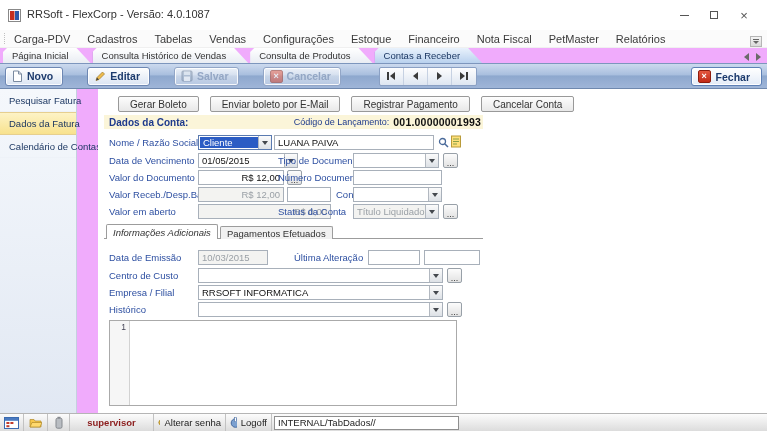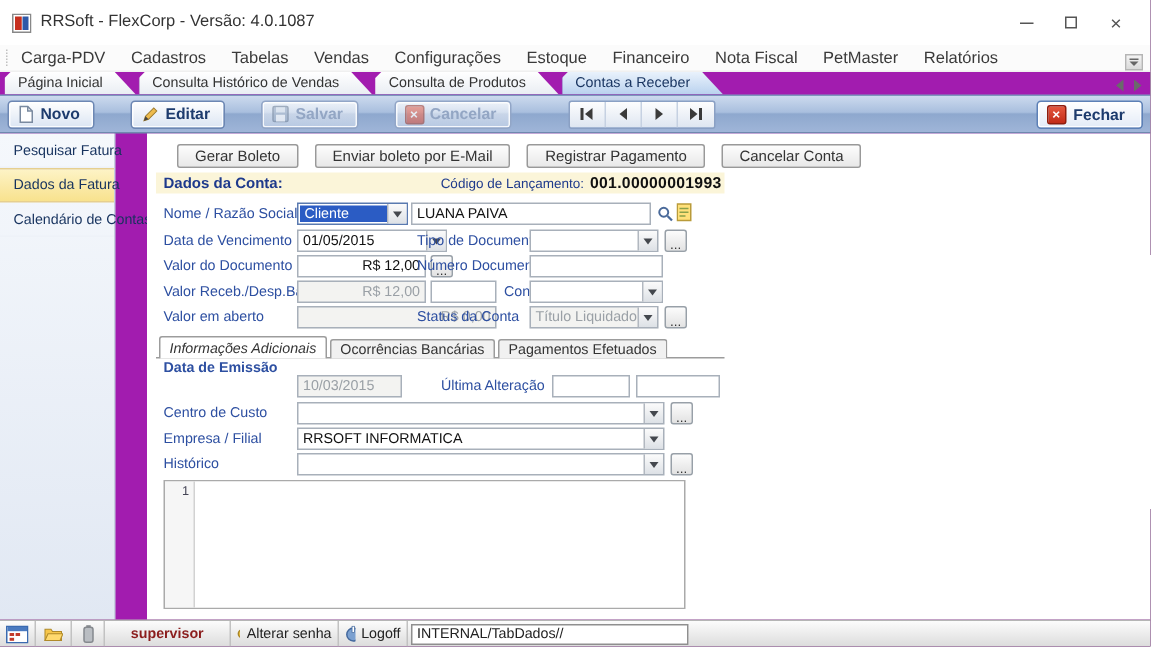--- a/index.html
+++ b/index.html
@@ -1,18 +1,18 @@
 <!DOCTYPE html>
 <html><head>
 <meta charset="utf-8">
 <style>
   * { margin:0; padding:0; box-sizing:border-box; }
   html,body { background:#888; }
   body { font-family:"Liberation Sans", sans-serif; }
-  .window { position:relative; width:767px; height:431px; background:#a21caf; overflow:hidden; font-size:10px; color:#222; margin:0 auto; }
+  .window { position:relative; width:767px; height:431px; background:#f0abfc; overflow:hidden; font-size:10px; color:#222; margin:0 auto; }
 
   
   .titlebar { position:absolute; top:0; left:0; right:0; height:30px; background:#fff; }
   .app-logo { position:absolute; left:8px; top:9px; }
   .title-text { position:absolute; left:27px; top:8px; font-size:11px; color:#333; white-space:nowrap; }
   .win-controls { position:absolute; right:8px; top:0; height:30px; display:flex; align-items:center; gap:0; }
   .win-btn { width:30px; height:30px; display:flex; align-items:center; justify-content:center; color:#555; font-size:13px; cursor:default; }
   .min-bar { width:9px; height:1px; background:#555; }
   .restore-box { width:8px; height:8px; border:1px solid #555; }
 
@@ -319,25 +319,24 @@
     <div class="combo disabled" style="left:255px; top:115px; width:86px;">
       <span class="val">Título Liquidado</span>
       <span class="cbtn">
           <span class="dd-tri"></span>
         </span>
     </div>
     <div class="dots-btn" style="left:345px; top:115px;">...</div>
 
     <div class="inner-tabs">
       <div class="itab active">Informações Adicionais</div>
-      <div class="itab">Ocorrências Bancárias</div>
       <div class="itab">Pagamentos Efetuados</div>
     </div>
 
-    <span class="flabel" style="left:11px; top:149px;font-weight:bold;">Data de Emissão</span>
+    <span class="flabel" style="left:11px; top:161px;">Data de Emissão</span>
     <div class="field disabled" style="left:100px; top:161px; width:70px;">10/03/2015</div>
     <span class="flabel" style="left:196px; top:161px;">Última Alteração</span>
     <div class="field" style="left:270px; top:161px; width:52px;"></div>
     <div class="field" style="left:326px; top:161px; width:56px;"></div>
 
     <span class="flabel" style="left:11px; top:179px;">Centro de Custo</span>
     <div class="combo" style="left:100px; top:179px; width:245px;">
       <span class="val"></span>
       <span class="cbtn">
           <span class="dd-tri"></span>

